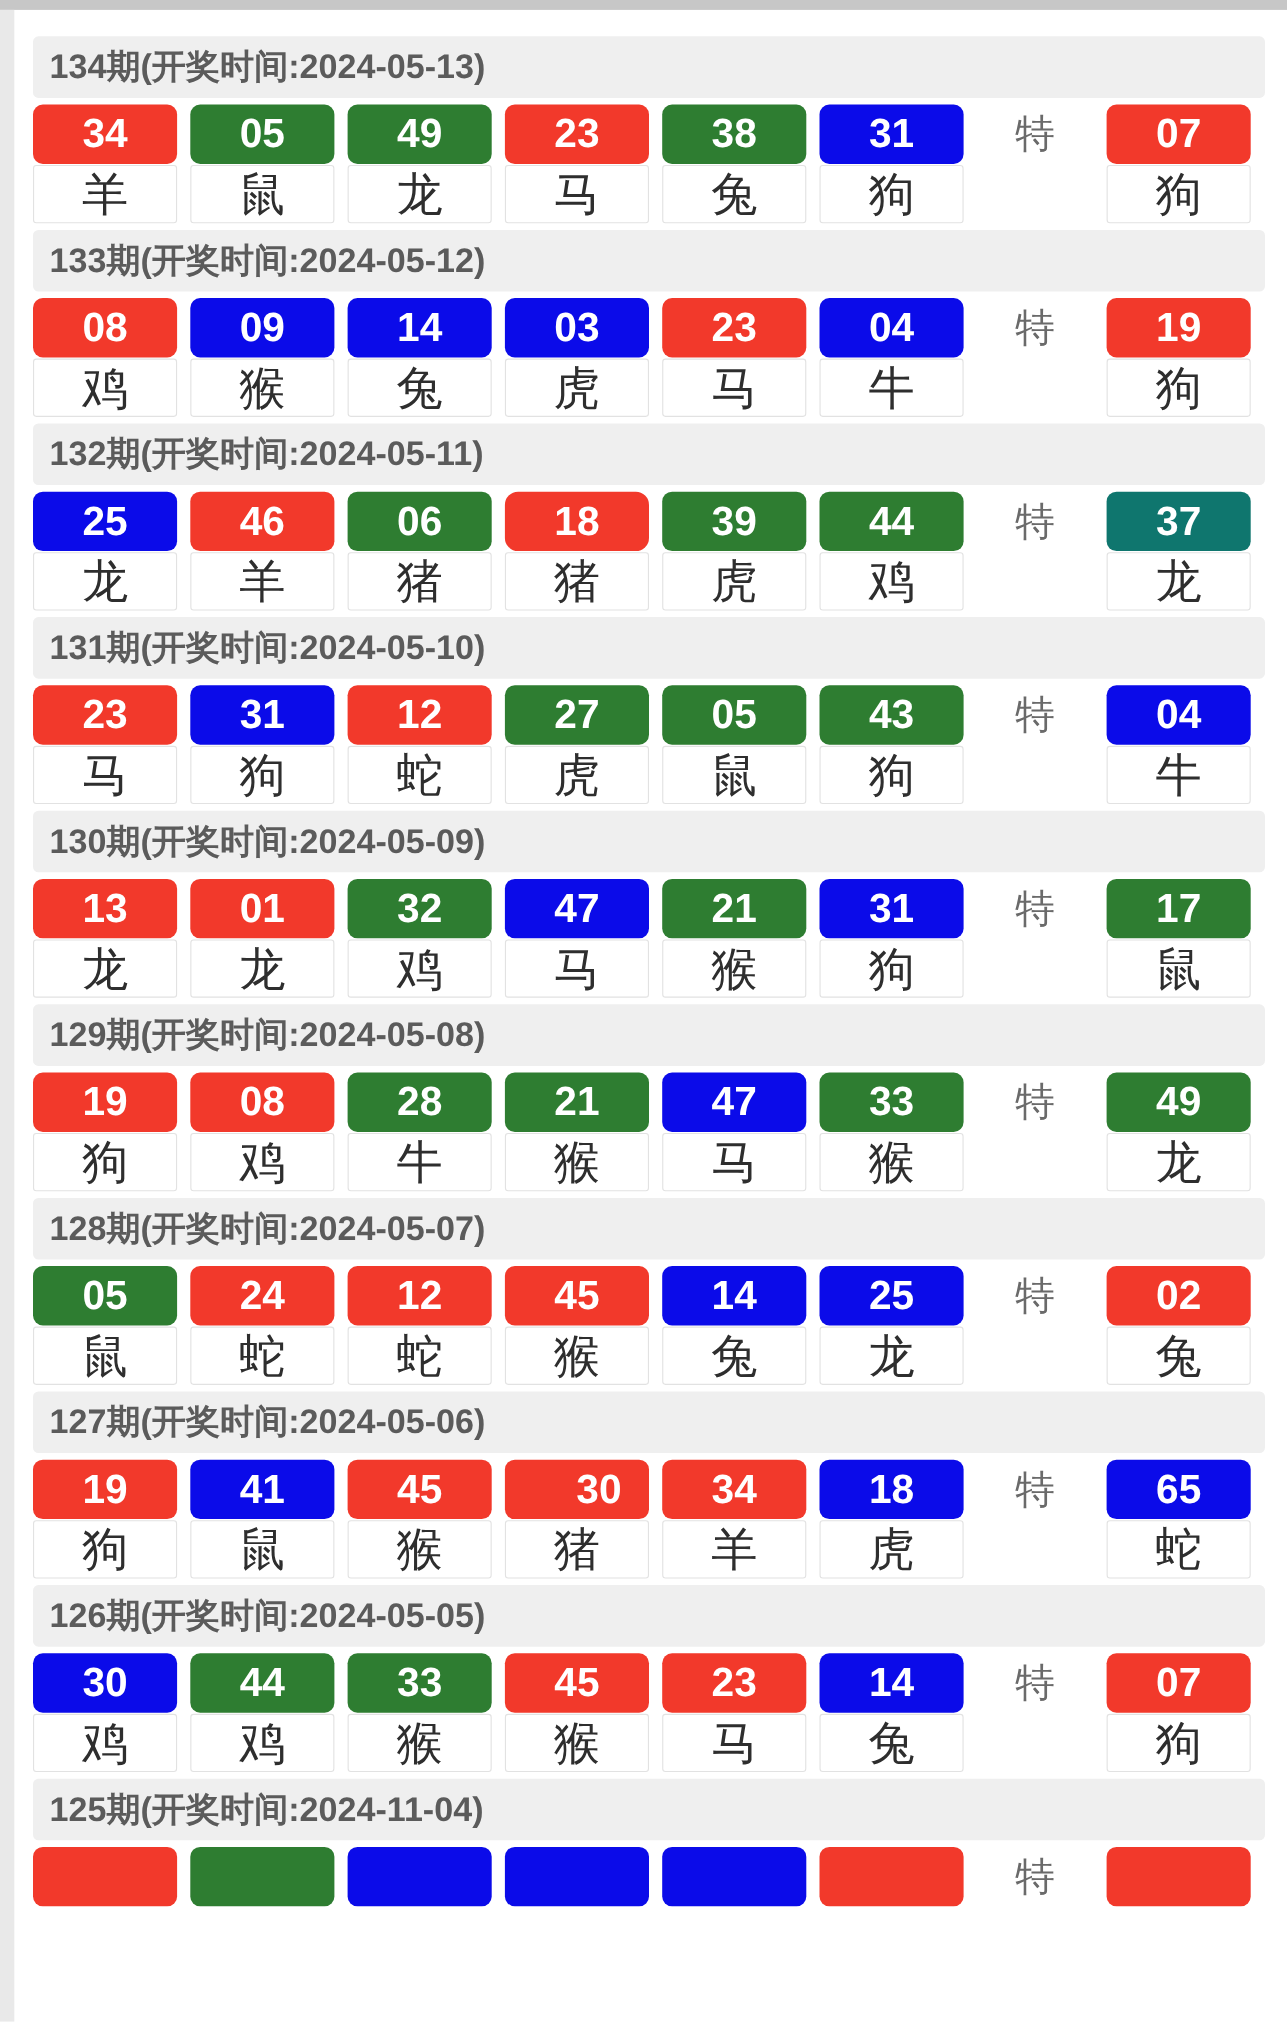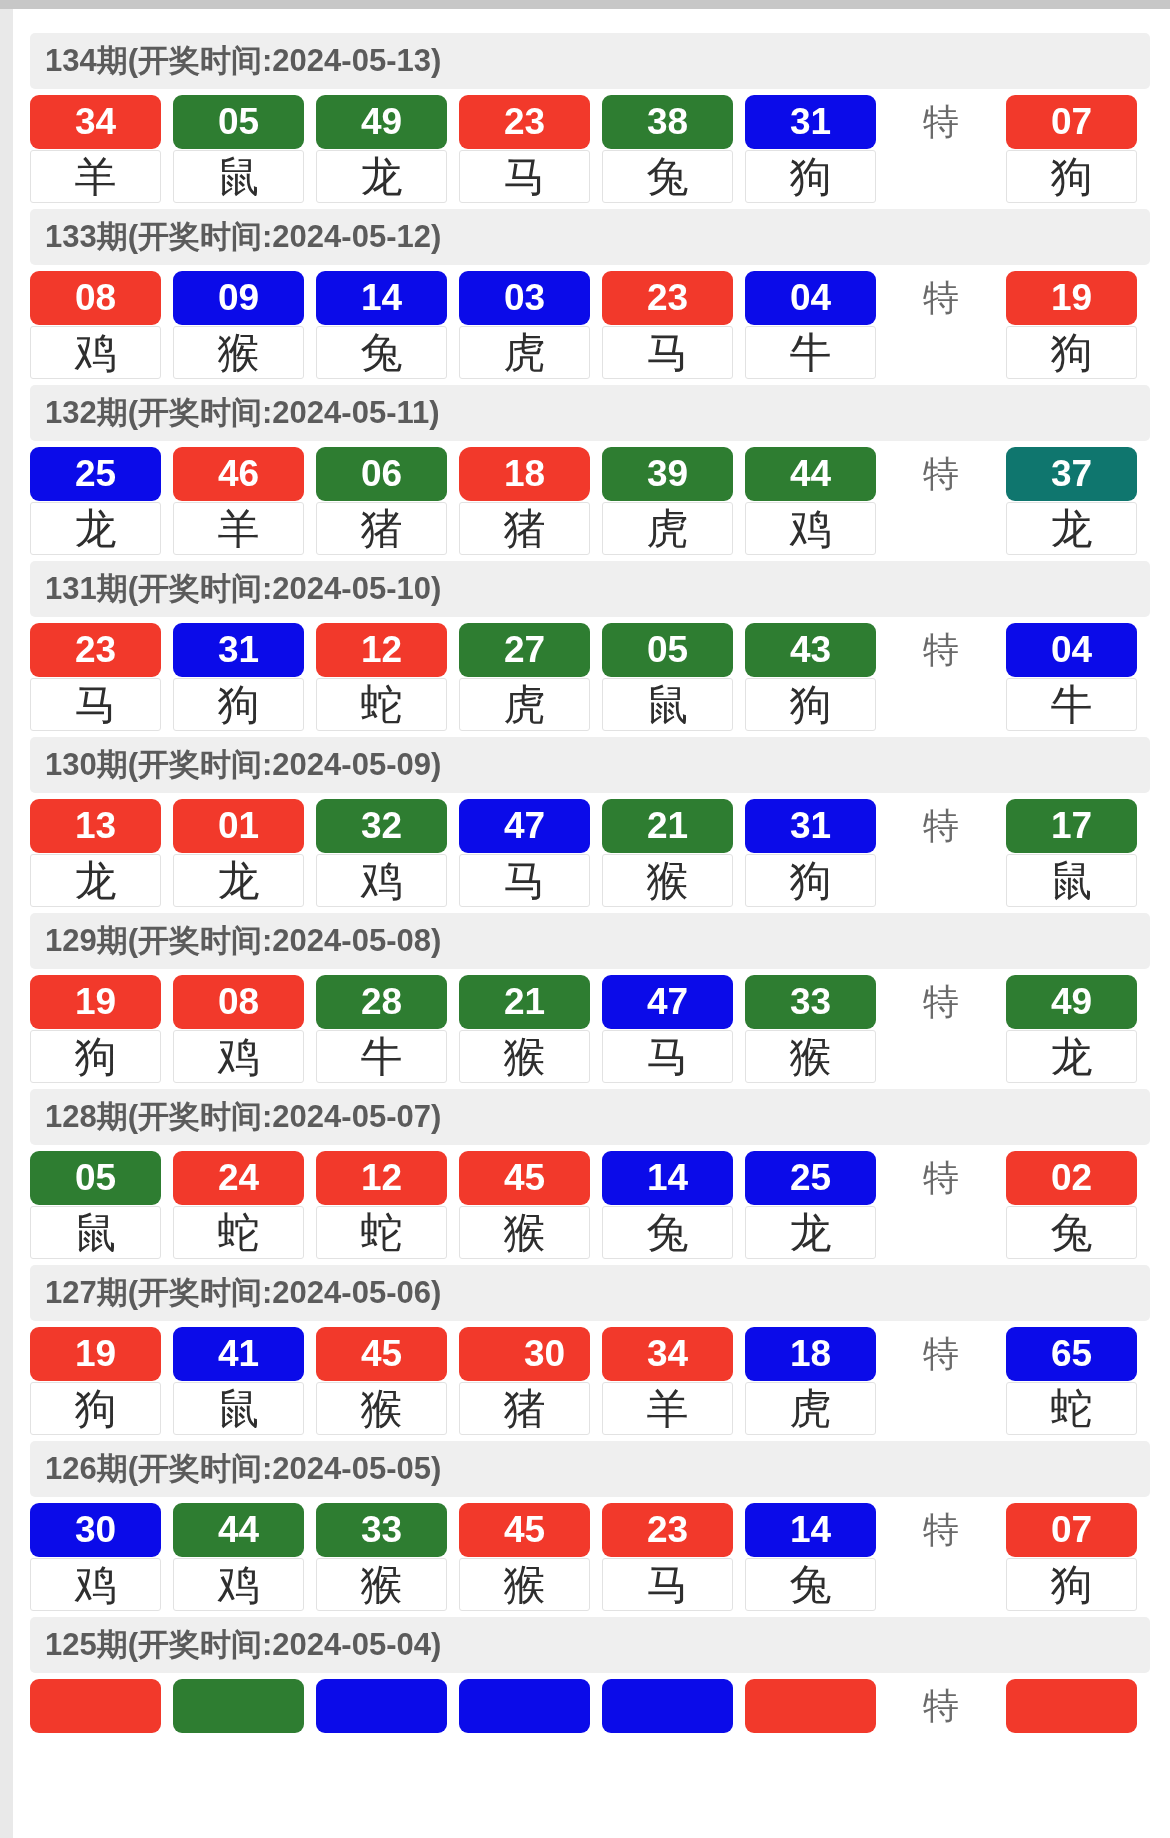--- a/index.html
+++ b/index.html
@@ -427,21 +427,21 @@
 
   <div class="cell special">
     <div class="numbox" style="background: rgb(242, 57, 43);">07</div>
     <div class="zodiac">狗</div>
   </div>
 </div>
   </section>
 
   <section class="draw">
     <div class="draw-header">
-      <span class="draw-title">125期(开奖时间:2024-05-04)</span>
+      <span class="draw-title">125期(开奖时间:2024-11-04)</span>
     </div>
     <div class="cells">
 
   <div class="cell">
     <div class="numbox" style="background: rgb(242, 57, 43);"></div>
 
   </div>
 
   <div class="cell">
     <div class="numbox" style="background: rgb(46, 125, 49);"></div>

